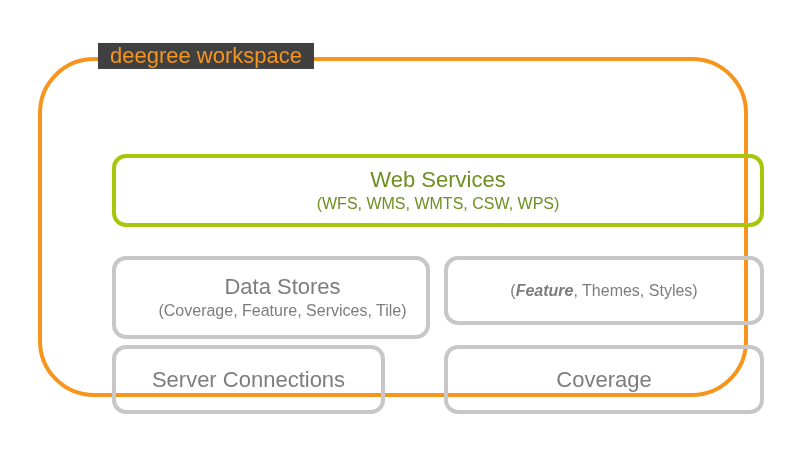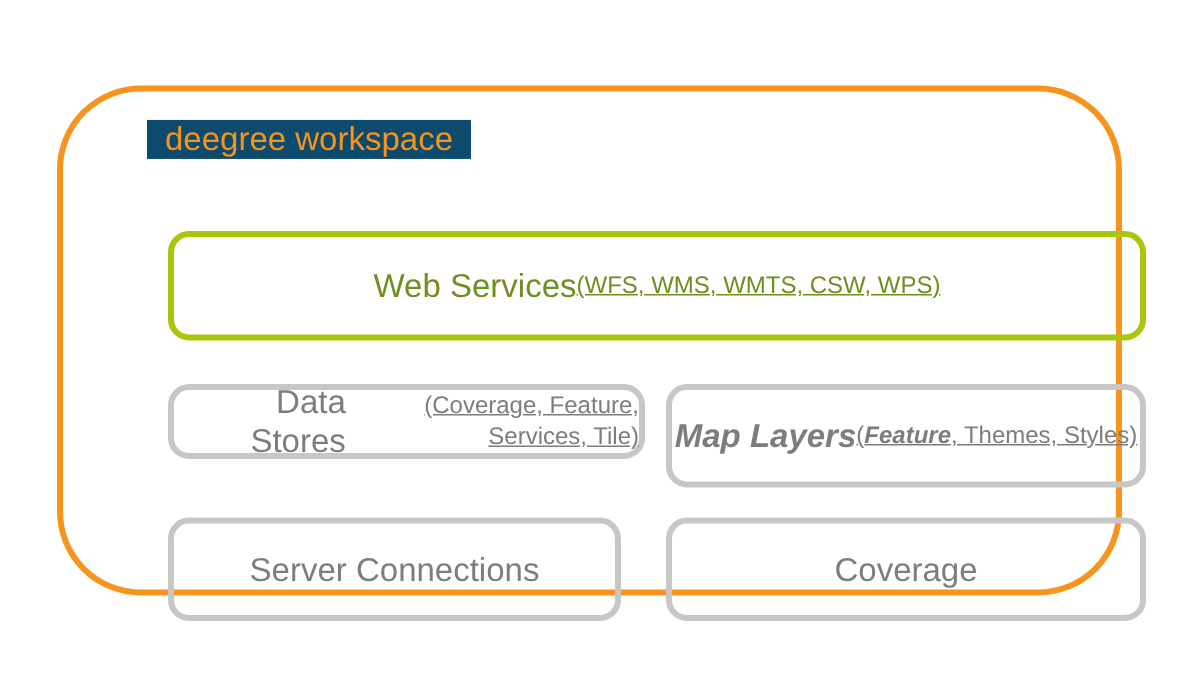--- a/index.html
+++ b/index.html
@@ -25,70 +25,68 @@
     box-sizing: border-box;
     border: 4px solid #f7941d;
     border-radius: 56px;
     background: transparent;
   }
   .workspace-legend {
     position: absolute;
     left: 98px;
     top: 57px;
     transform: translateY(-54%);
-    background: #0c4a6e;
+    background: #404040;
     padding: 0 12px;
     font-size: 22px;
     line-height: 26px;
     color: #f7941d;
     white-space: nowrap;
     z-index: 2;
-    margin-top: 37px;
   }
   
   .dbox {
     position: absolute;
     box-sizing: border-box;
     border-radius: 14px;
     display: flex;
-    flex-direction: row;
+    flex-direction: column;
     align-items: center;
     justify-content: center;
-    text-align: right;
+    text-align: left;
   }
   .dbox .box-title {
     font-size: 22px;
     line-height: 26px;
   }
   .dbox .box-sub {
     font-size: 16px;
     line-height: 21px;
-    text-decoration: underline;
   }
   .green-box {
     left: 70px;
     top: 93px;
     width: 652px;
     height: 73px;
     border: 4px solid #a8c60c;
   }
   .green-box .box-title,
   .green-box .box-sub {
     color: #6e8f1f;
   }
   .gray-box {
     border: 4px solid #c7c7c7;
   }
   .gray-box .box-title,
   .gray-box .box-sub {
     color: #7d7d7d;
   }
-  .box-data-stores       { left: 70px;  top: 195px; width: 318px; height: 50px; padding-left: 23px; }
+  .box-data-stores       { left: 70px;  top: 195px; width: 318px; height: 83px; padding-left: 23px; }
   .box-map-layers        { left: 402px; top: 195px; width: 320px; height: 69px; }
-  .box-server-connections{ left: 70px;  top: 284px; width: 302px; height: 69px; }
+  .box-server-connections{ left: 70px;  top: 284px; width: 273px; height: 69px; }
   .box-processes         { left: 402px; top: 284px; width: 320px; height: 69px; }
   .emph {
     font-weight: bold;
     font-style: italic;
   }
 </style>
 </head>
 <body>
 
 <div class="canvas">
@@ -101,21 +99,20 @@
       <div class="box-title">Web Services</div>
       <div class="box-sub">(WFS, WMS, WMTS, CSW, WPS)</div>
     </div>
 
     <div class="dbox gray-box box-data-stores">
       <div class="box-title">Data Stores</div>
       <div class="box-sub">(Coverage, Feature, Services, Tile)</div>
     </div>
 
     <div class="dbox gray-box box-map-layers">
-      <div class="box-title emph">Map Layers</div>
       <div class="box-sub"><span>(</span><span class="emph">Feature</span><span>, Themes, Styles)</span></div>
     </div>
 
     <div class="dbox gray-box box-server-connections">
       <div class="box-title">Server Connections</div>
     </div>
 
     <div class="dbox gray-box box-processes">
       <div class="box-title">Coverage</div>
     </div>

